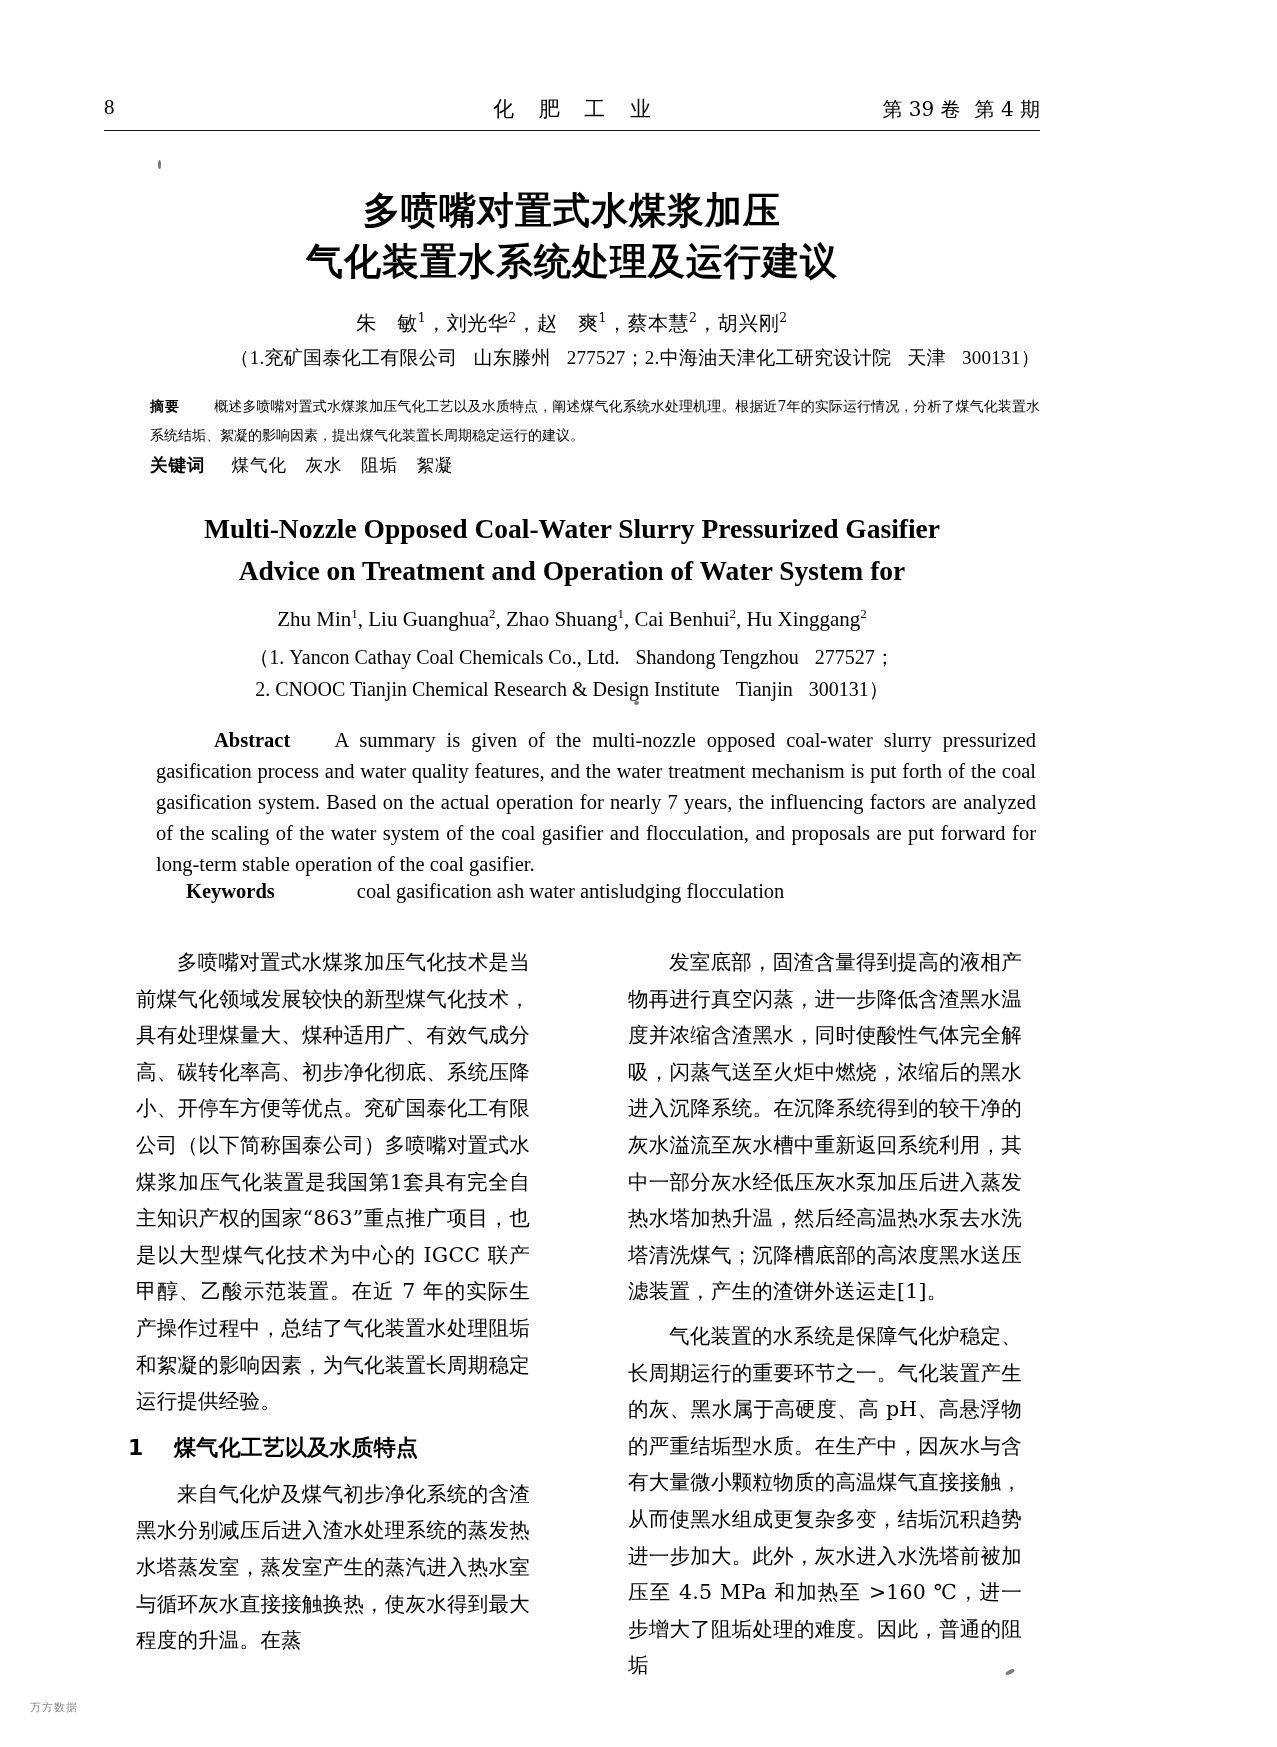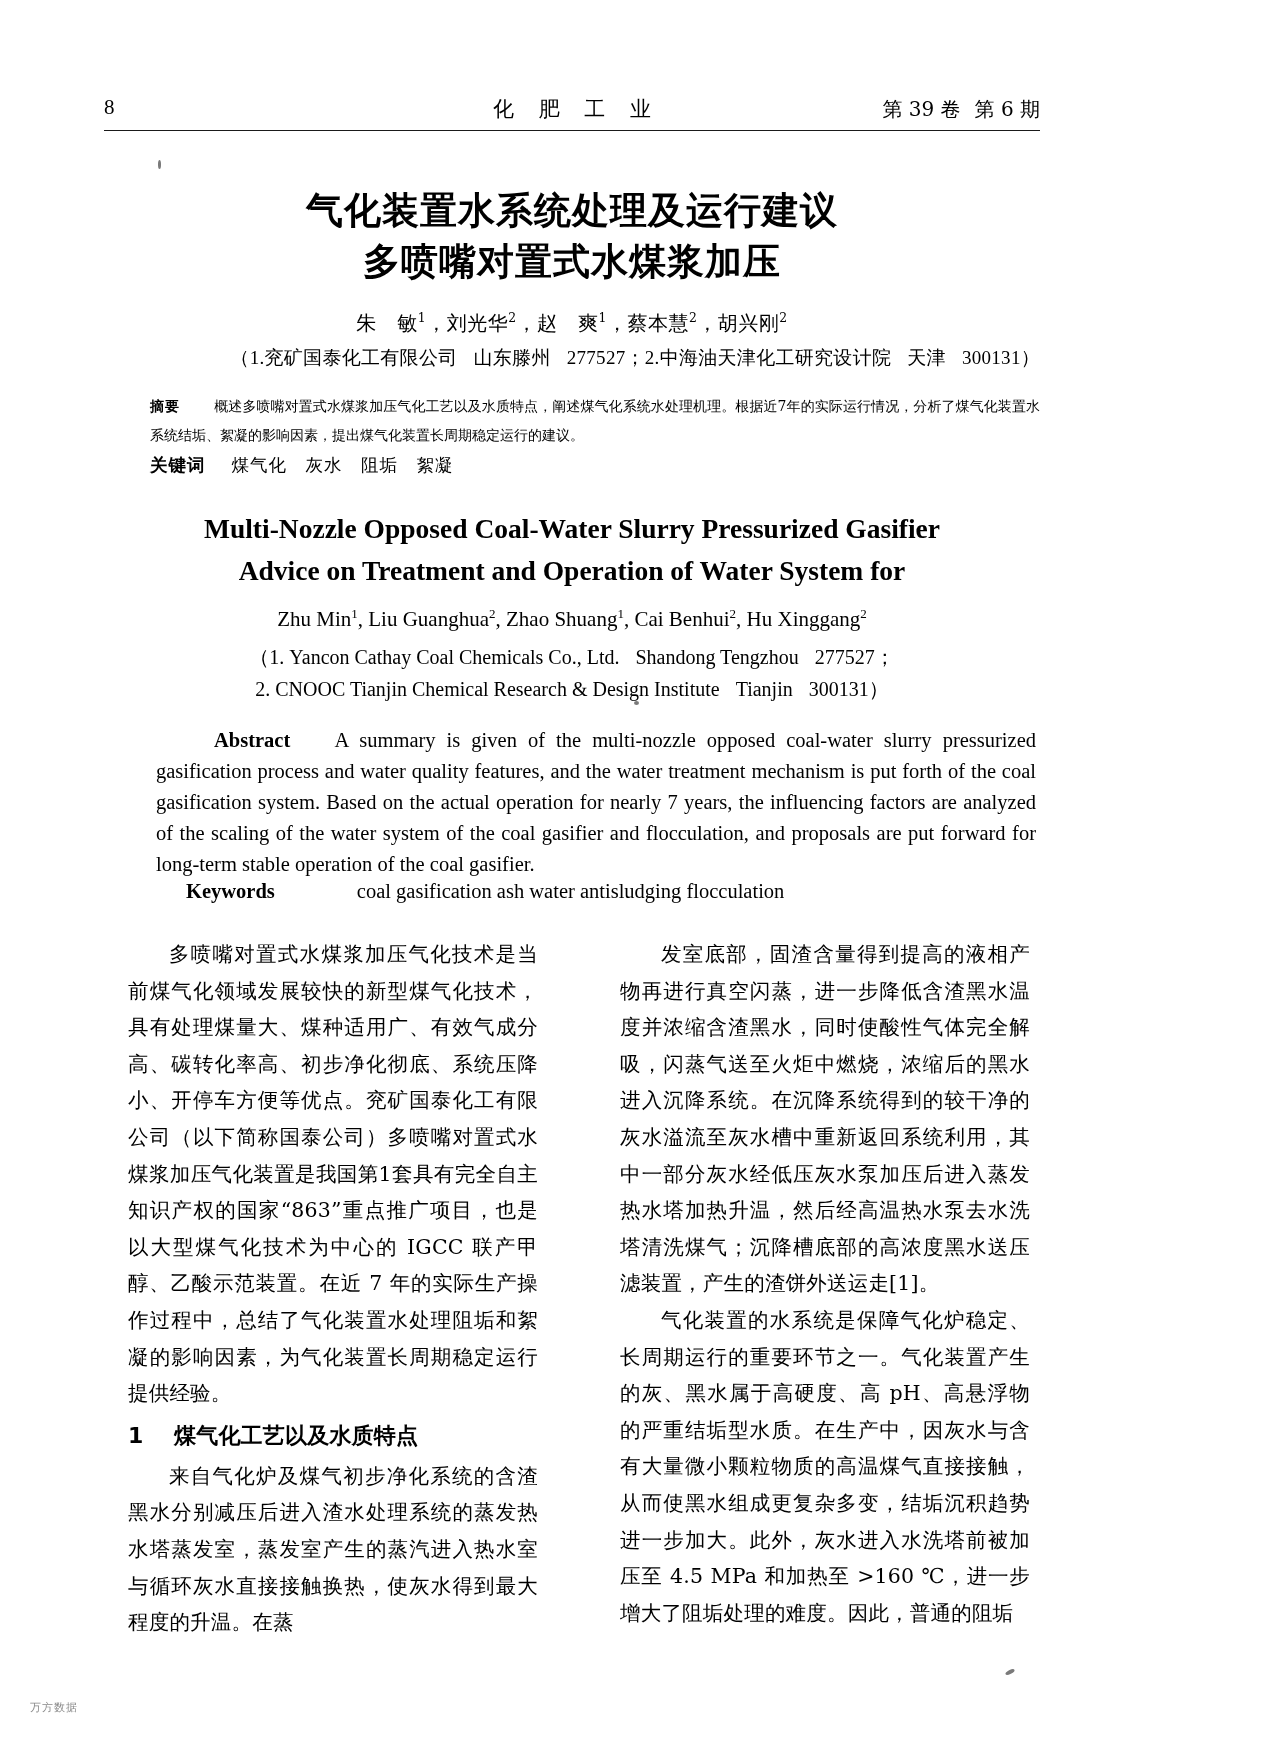--- a/index.html
+++ b/index.html
@@ -198,21 +198,21 @@
     width: 410px;
     font-size: 20.5px;
     line-height: 36.6px;
     font-family: "DejaVu Serif", "Liberation Serif", serif;
     text-align: justify;
     text-align-last: left;
     letter-spacing: 0.2px;
   }
   .col-left { left: 128px; }
   .col-right { left: 620px; }
-  .col p { margin: 0; }
+  .col p { margin: 8px; }
   .col p.ind { text-indent: 41px; }
   .sec-head {
     margin: 4px 0 2px 0;
     font-family: "DejaVu Sans", "Liberation Sans", sans-serif;
     font-weight: bold;
     font-size: 22px;
     line-height: 40px;
   }
   .sec-head .num { display: inline-block; width: 46px; }
 
@@ -233,27 +233,27 @@
   }
 </style>
 </head>
 <body>
 
 <div class="page">
 
   <div class="runhead">
     <div class="runhead-page">8</div>
     <div class="runhead-journal">化 肥 工 业</div>
-    <div class="runhead-issue"><span>第 39 卷</span><span class="gap"></span><span>第 6 期</span></div>
+    <div class="runhead-issue"><span>第 39 卷</span><span class="gap"></span><span>第 4 期</span></div>
   </div>
   <div class="rule"></div>
 
   <div class="title-cn">
+    <div>多喷嘴对置式水煤浆加压</div>
     <div>气化装置水系统处理及运行建议</div>
-    <div>多喷嘴对置式水煤浆加压</div>
   </div>
 
   <div class="authors-cn">
     <span>朱　敏</span><sup>1</sup>，<span>刘光华</span><sup>2</sup>，<span>赵　爽</span><sup>1</sup>，<span>蔡本慧</span><sup>2</sup>，<span>胡兴刚</span><sup>2</sup>
   </div>
 
   <div class="affil-cn">
     <span>（1.</span><span>兖矿国泰化工有限公司</span><span class="sp"></span><span>山东滕州</span><span class="sp"></span><span>277527；2.</span><span>中海油天津化工研究设计院</span><span class="sp"></span><span>天津</span><span class="sp"></span><span>300131）</span>
   </div>
 

